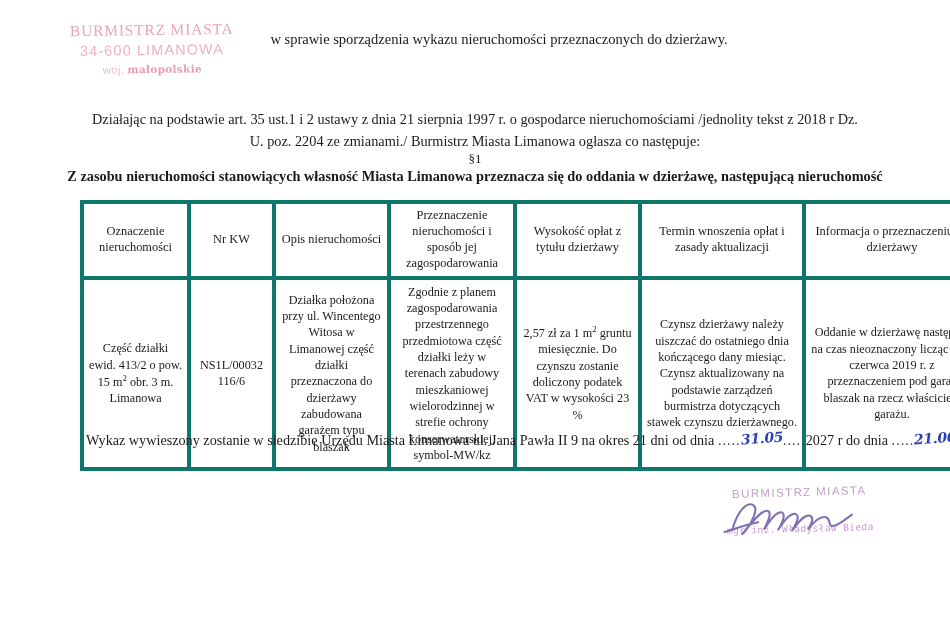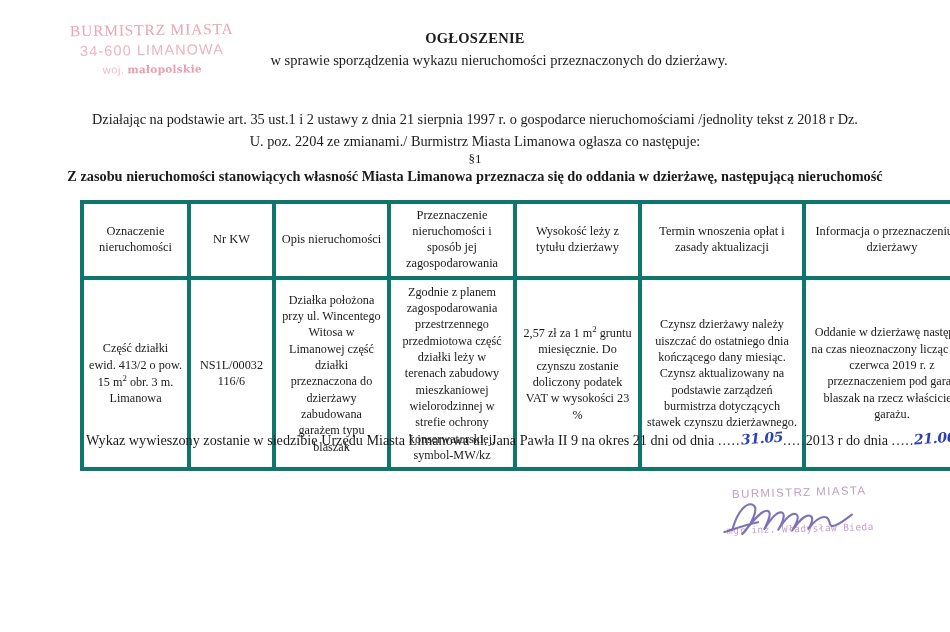--- a/index.html
+++ b/index.html
@@ -228,59 +228,58 @@
   <div id="office-stamp">
     <div class="ln1">BURMISTRZ MIASTA</div>
     <div class="ln2">34-600 LIMANOWA</div>
     <div class="ln3">
       <span class="woj">woj.</span>
       <span class="reg">małopolskie</span>
     </div>
   </div>
 
   <div id="heading">
-    <div class="h-title">OGŁOSZENIE</div>
     <div class="h-desc">w sprawie sporządzenia wykazu nieruchomości przeznaczonych do dzierżawy.</div>
   </div>
 
   <div id="intro">Działając na podstawie art. 35 ust.1 i 2 ustawy z dnia 21 sierpnia 1997 r. o gospodarce nieruchomościami /jednolity tekst z 2018 r Dz. U. poz. 2204 ze zmianami./ Burmistrz Miasta Limanowa ogłasza co następuje:</div>
 
   <div id="stray-mark">'</div>
 
   <div id="section-marker">§1</div>
   <div id="section-title">Z zasobu nieruchomości stanowiących własność Miasta Limanowa przeznacza się do oddania w dzierżawę, następującą nieruchomość</div>
 
   <table id="wykaz-table">
     <thead>
       <tr>
         <th class="c1">Oznaczenie nieruchomości</th>
         <th class="c2">Nr KW</th>
         <th class="c3">Opis nieruchomości</th>
         <th class="c4">Przeznaczenie nieruchomości i sposób jej zagospodarowania</th>
-        <th class="c5">Wysokość leży z tytułu dzierżawy</th>
+        <th class="c5">Wysokość opłat z tytułu dzierżawy</th>
         <th class="c6">Termin wnoszenia opłat i zasady aktualizacji</th>
         <th class="c7">Informacja o przeznaczeniu do dzierżawy</th>
       </tr>
     </thead>
     <tbody>
       <tr>
         <td class="c1"><span>Część działki ewid. 413/2 o pow. 15 m</span><span class="sup">2</span><span> obr. 3 m. Limanowa</span></td>
         <td class="c2">NS1L/00032 116/6</td>
         <td class="c3">Działka położona przy ul. Wincentego Witosa w Limanowej część działki przeznaczona do dzierżawy zabudowana garażem typu blaszak</td>
         <td class="c4">Zgodnie z planem zagospodarowania przestrzennego przedmiotowa część działki leży w terenach zabudowy mieszkaniowej wielorodzinnej w strefie ochrony konserwatorskiej, symbol-MW/kz</td>
         <td class="c5"><span>2,57 zł za 1 m</span><span class="sup">2</span><span> gruntu miesięcznie. Do czynszu zostanie doliczony podatek VAT w wysokości 23 %</span></td>
         <td class="c6">Czynsz dzierżawy należy uiszczać do ostatniego dnia kończącego dany miesiąc. Czynsz aktualizowany na podstawie zarządzeń burmistrza dotyczących stawek czynszu dzierżawnego.</td>
         <td class="c7">Oddanie w dzierżawę następuje na czas nieoznaczony licząc od 1 czerwca 2019 r. z przeznaczeniem pod garaż blaszak na rzecz właściciela garażu.</td>
       </tr>
     </tbody>
   </table>
 
   <div id="footer-notice">
     <span>Wykaz wywieszony zostanie w siedzibie Urzędu Miasta Limanowa ul. Jana Pawła II 9 na okres 21 dni od dnia</span>
-    <span class="dots">.....</span><span class="hand-date">31.05</span><span class="dots">.....</span><span>2013 r do dnia</span>
+    <span class="dots">.....</span><span class="hand-date">31.05</span><span class="dots">.....</span><span>2027 r do dnia</span>
     <span class="dots">.....</span><span class="hand-date">21.06</span>
   </div>
 
   <div id="signature-stamp">
     <div class="sig-head">BURMISTRZ MIASTA</div>
     <div class="sig-name">mgr inż. Władysław Bieda</div>
     <svg class="sig-scribble" viewBox="0 0 160 46">
       <g fill="none" stroke="#6a5ba8" stroke-width="2.1" stroke-linecap="round" stroke-linejoin="round" opacity="0.85">
         <path d="M14 34 C20 14, 30 6, 36 10 C41 14, 33 28, 28 34 C24 39, 22 40, 26 36 C33 28, 44 14, 50 16 C55 18, 48 30, 46 34 C50 28, 58 16, 64 18 C69 20, 62 32, 60 35 C65 28, 72 18, 78 20 C83 22, 76 33, 74 36 C79 30, 86 20, 92 22 C97 24, 92 32, 90 35 C95 29, 102 22, 108 24 C113 26, 110 33, 114 33 C120 33, 128 26, 134 22"></path>
         <path d="M6 36 C16 33, 28 29, 40 27"></path>

